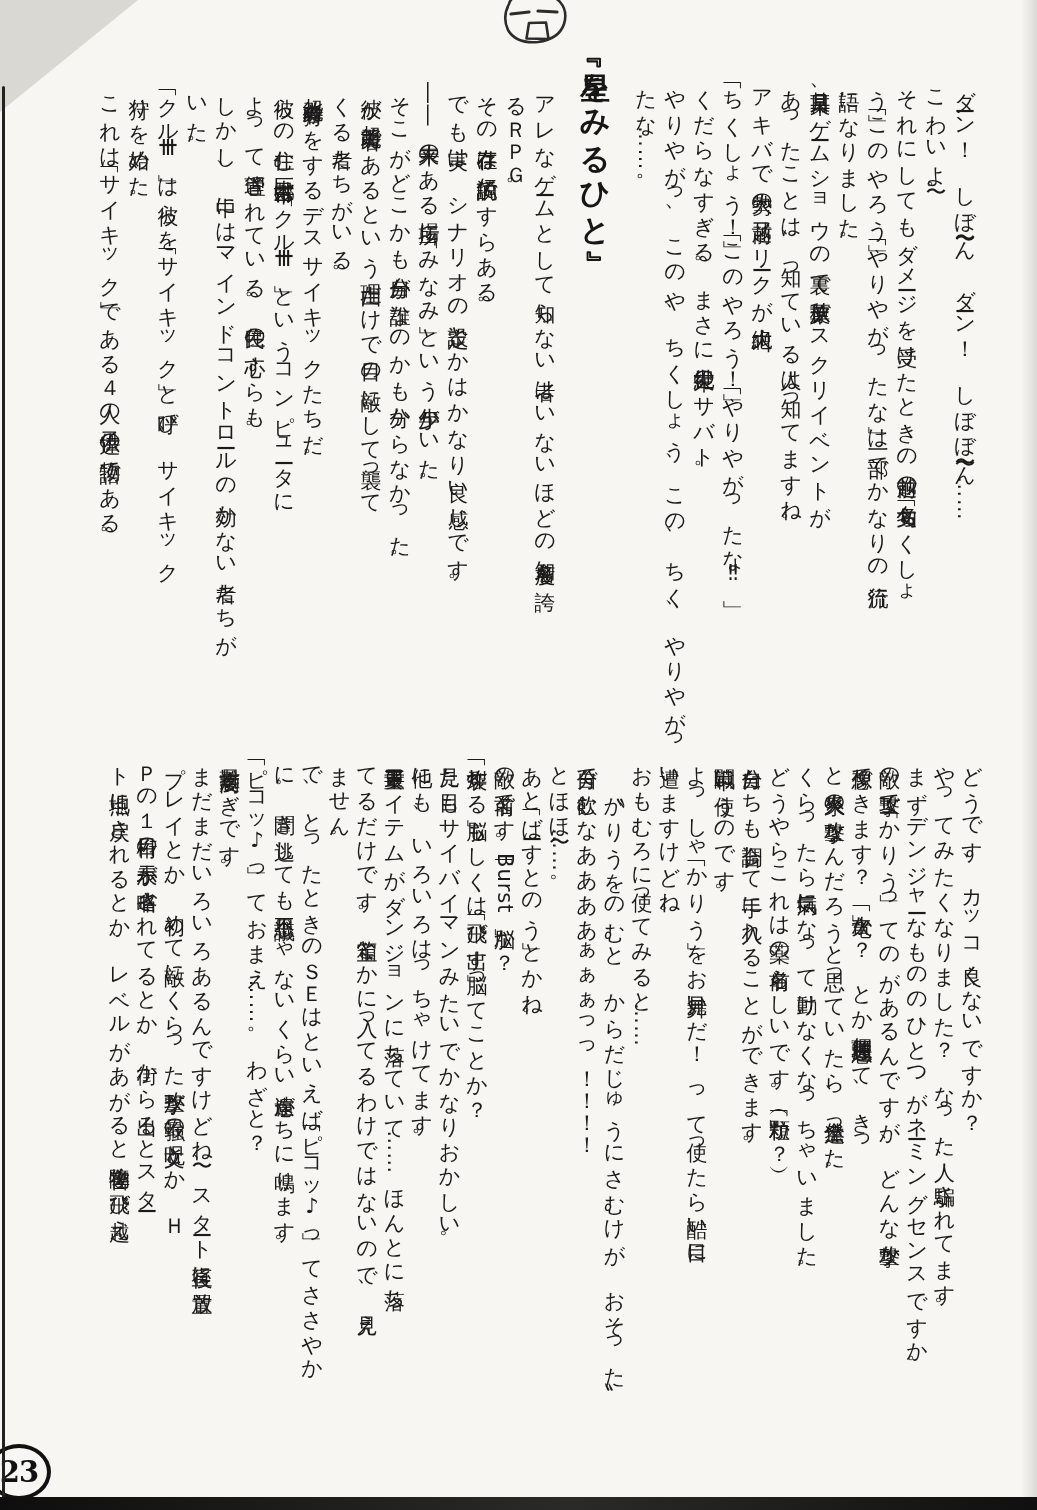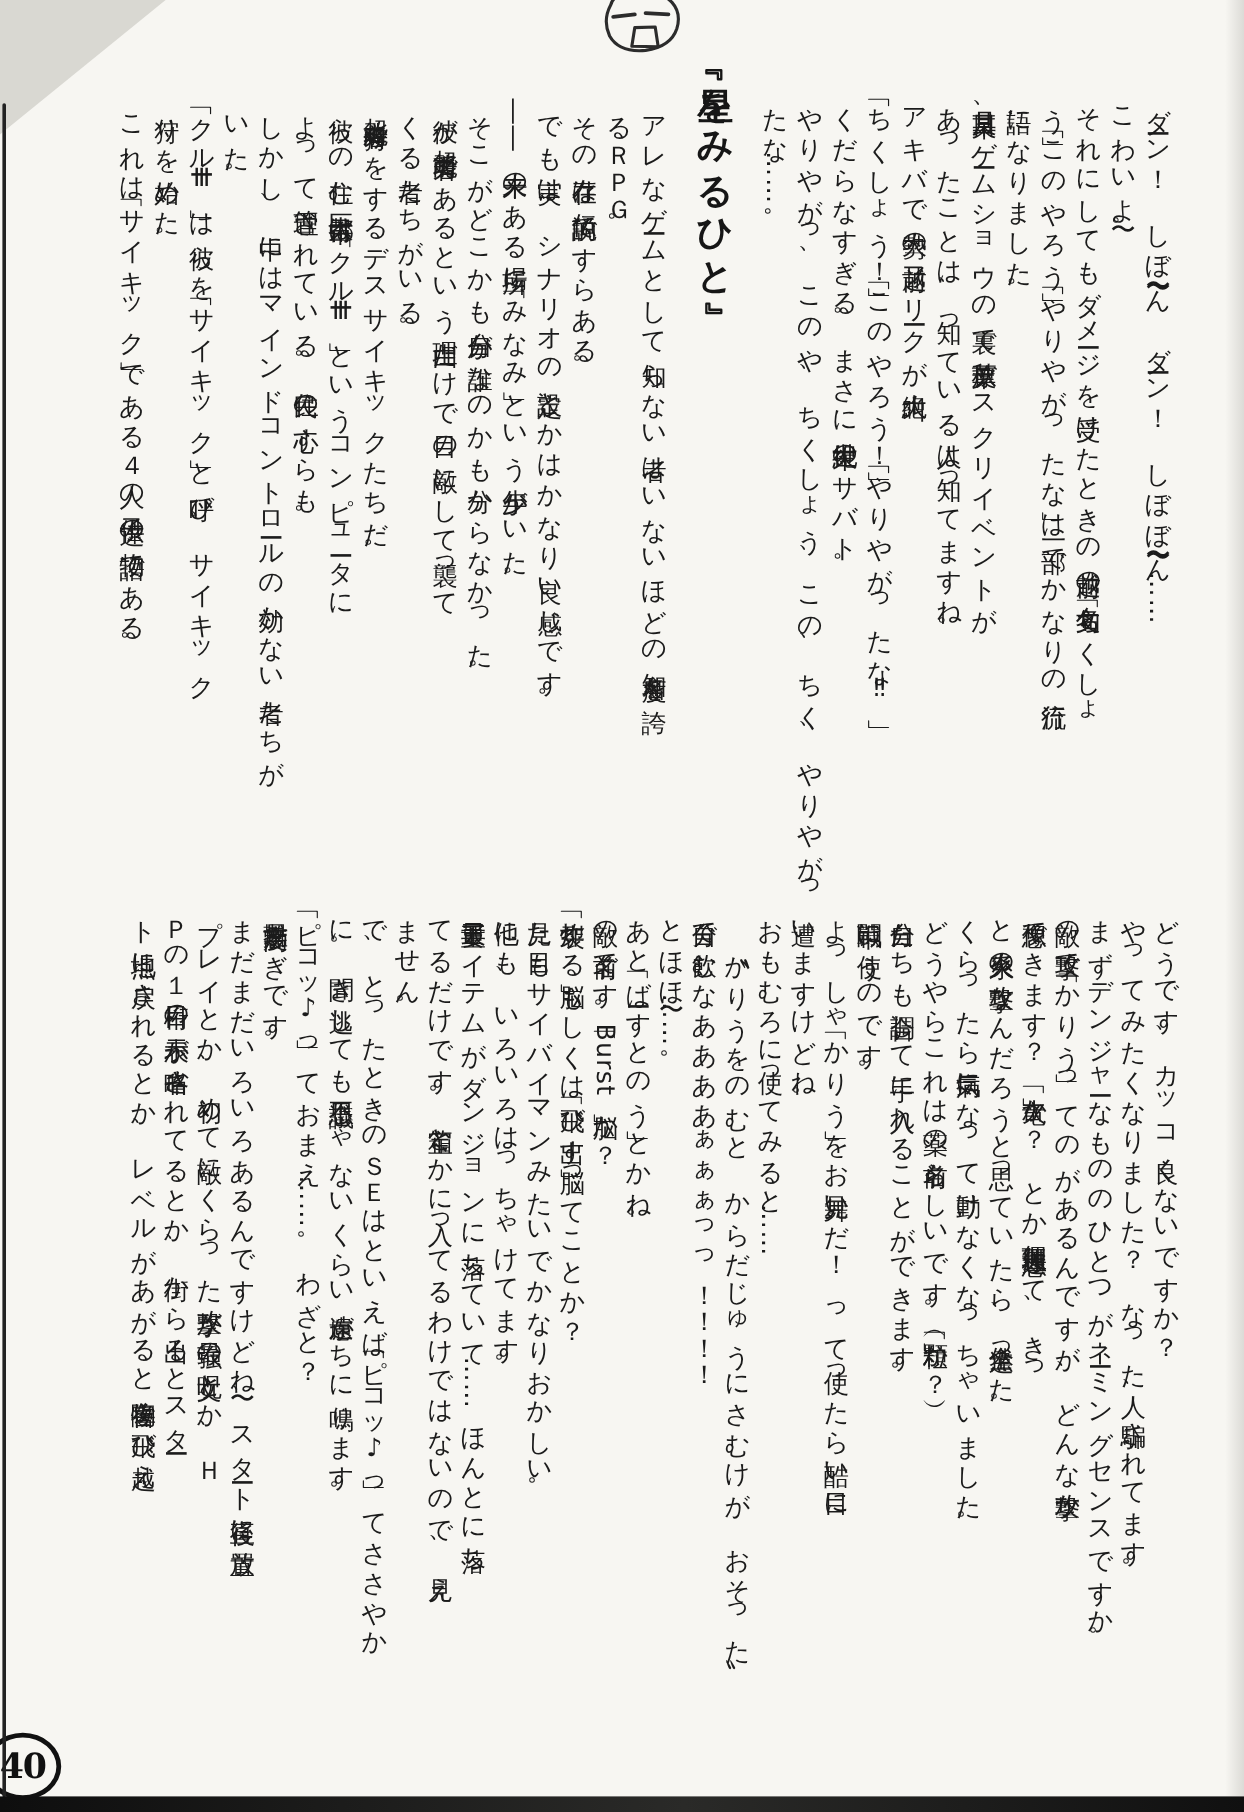--- a/index.html
+++ b/index.html
@@ -142,20 +142,20 @@
     <p>に。聞き逃しても不思議じゃないくらい遠慮がちに鳴ります。</p>
     <p>「ピコッ♪」っておまえ……。わざと？</p>
     <p>難易度高すぎです。</p>
     <p>まだまだいろいろあるんですけどね〜、スタート直後に放置</p>
     <p>プレイとか、初めて敵にくらった攻撃が最強の呪文とか、Ｈ</p>
     <p>Ｐの１桁目の表示が省略されてるとか、街から出るとスター</p>
     <p>ト地点に戻されるとか、レベルがあがると障害物を飛び越え</p>
   </div>
 
   <div class="page-number">
-    <span>40</span>
+    <span>23</span>
   </div>
 
   <div class="binding-line"></div>
   <div class="right-shade"></div>
   <div class="bottom-band"></div>
 
 </div>
 
 </body></html>

